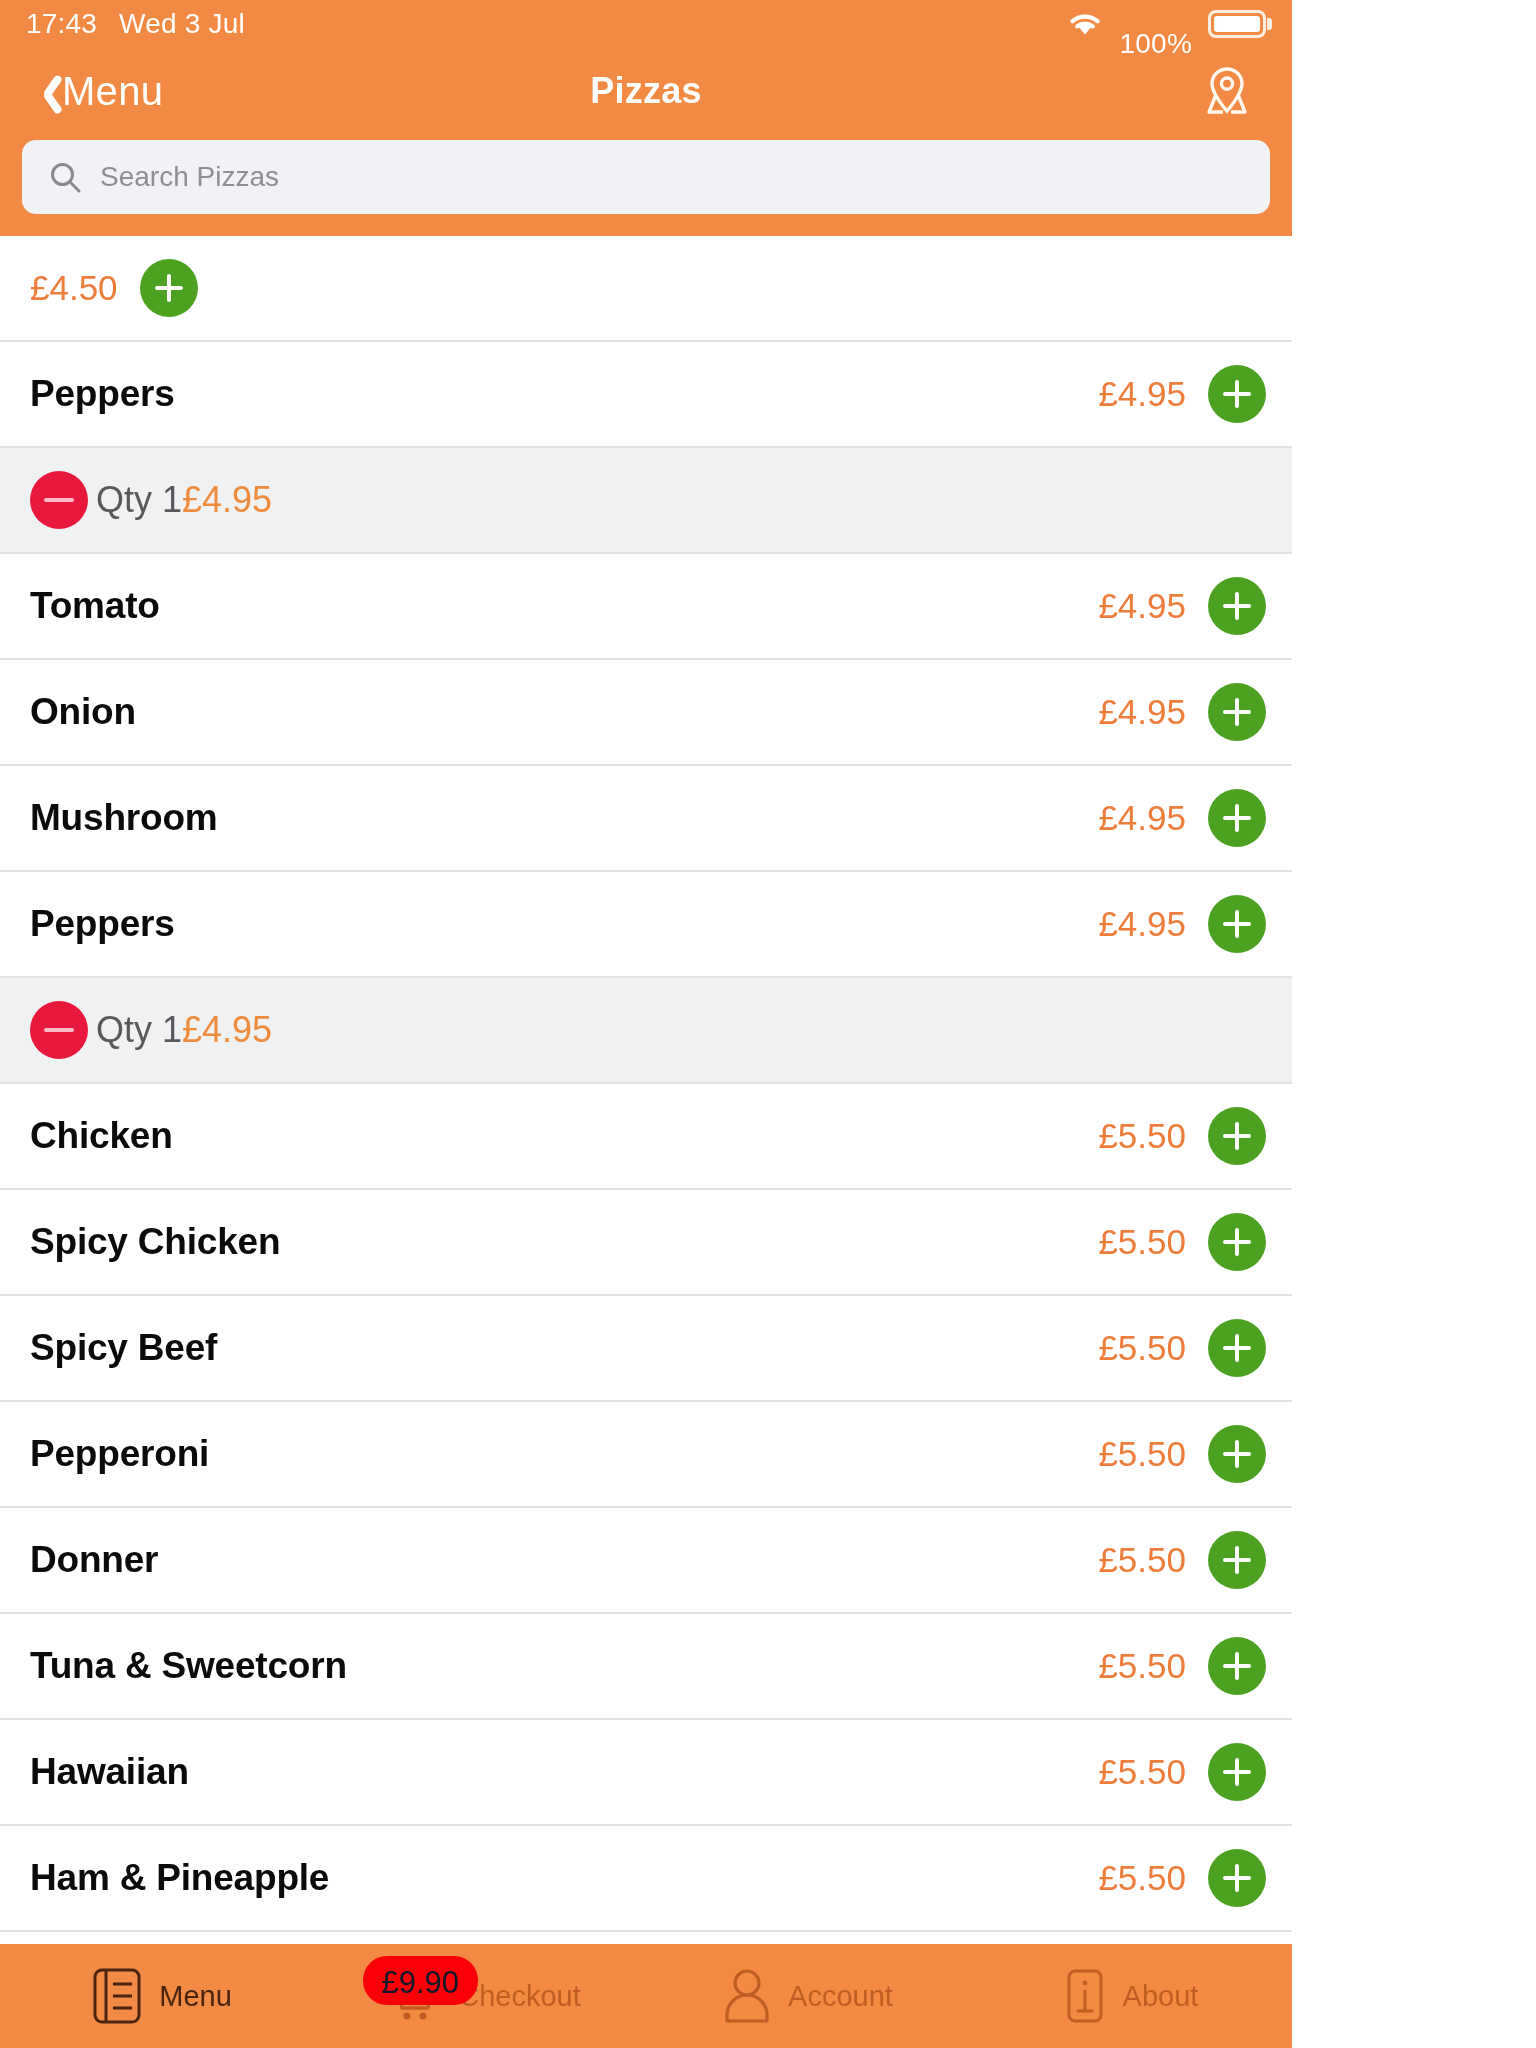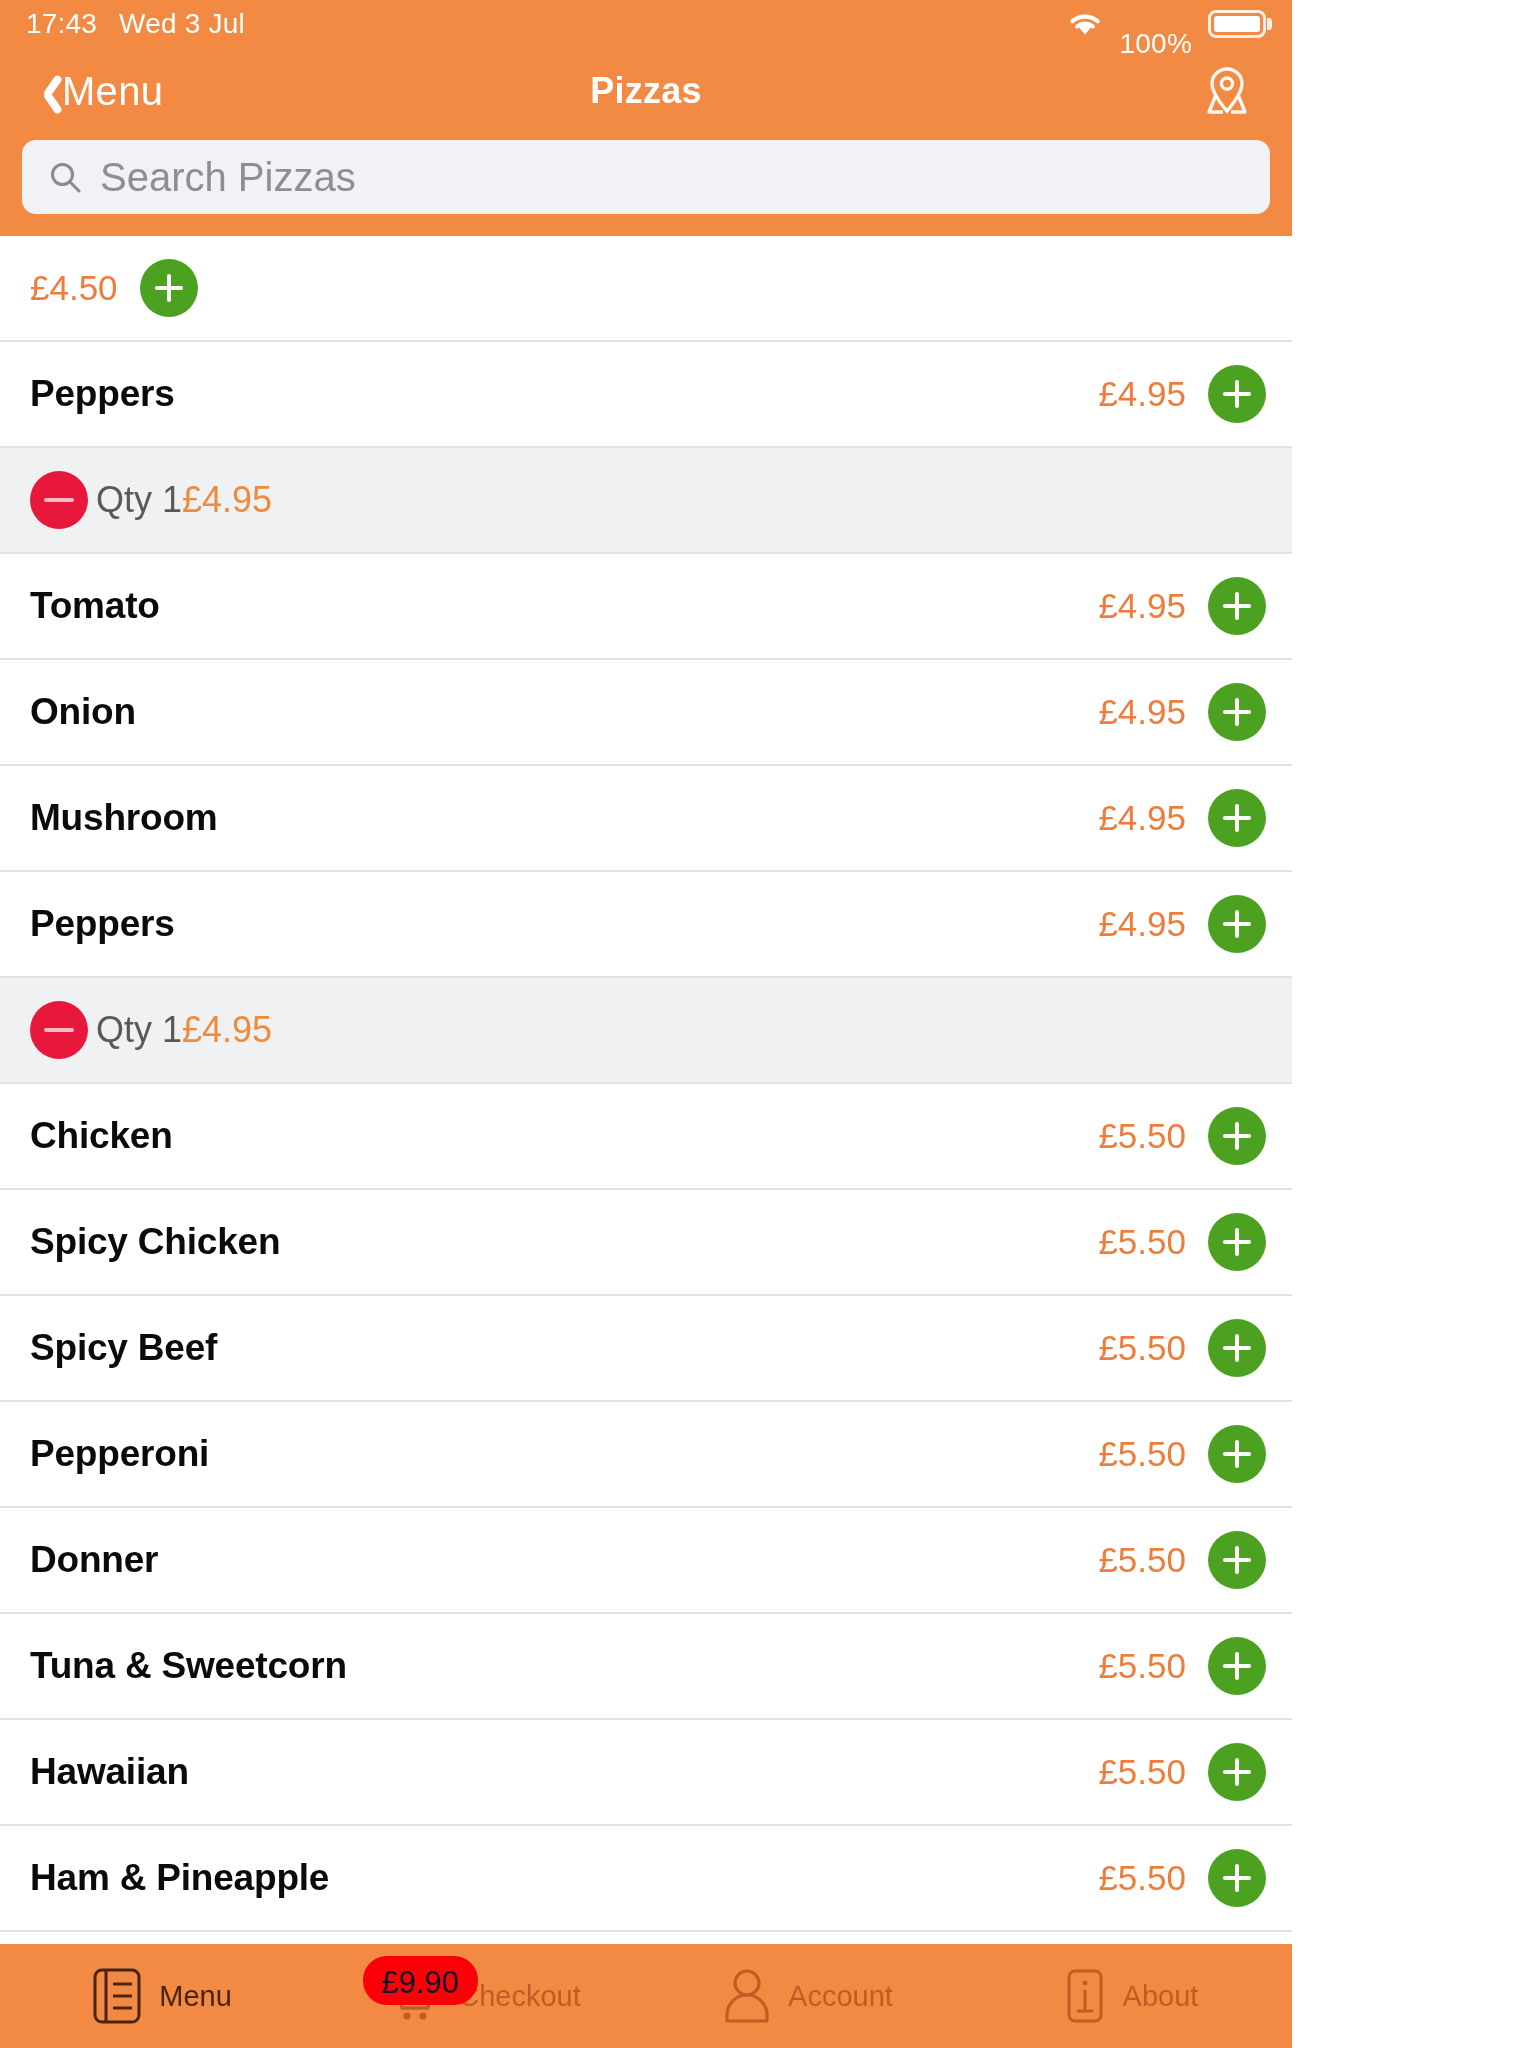--- a/index.html
+++ b/index.html
@@ -59,21 +59,21 @@
 
   .searchwrap { padding:6px 22px 22px 22px; }
   .searchbar {
     height:74px; background:#F0F2F5; border-radius:14px;
     display:flex; align-items:center; padding:0 26px; gap:18px;
   }
   .search-icon { flex:0 0 auto; display:block; }
   .search-input {
     flex:1; border:0; outline:0; background:transparent;
     font-family:"Liberation Sans", sans-serif;
-    font-size:40px; font-weight:300; color:#444;
+    font-size:28px; font-weight:300; color:#444;
   }
   .search-input::placeholder { color:#8E8E93; font-weight:300; }
 
   
   .list { flex:1 1 auto; overflow:hidden; background:#fff; }
   .row {
     height:106px; display:flex; align-items:center;
     padding:0 26px 0 30px; border-bottom:2px solid #E2E2E4;
     background:#fff;
   }

